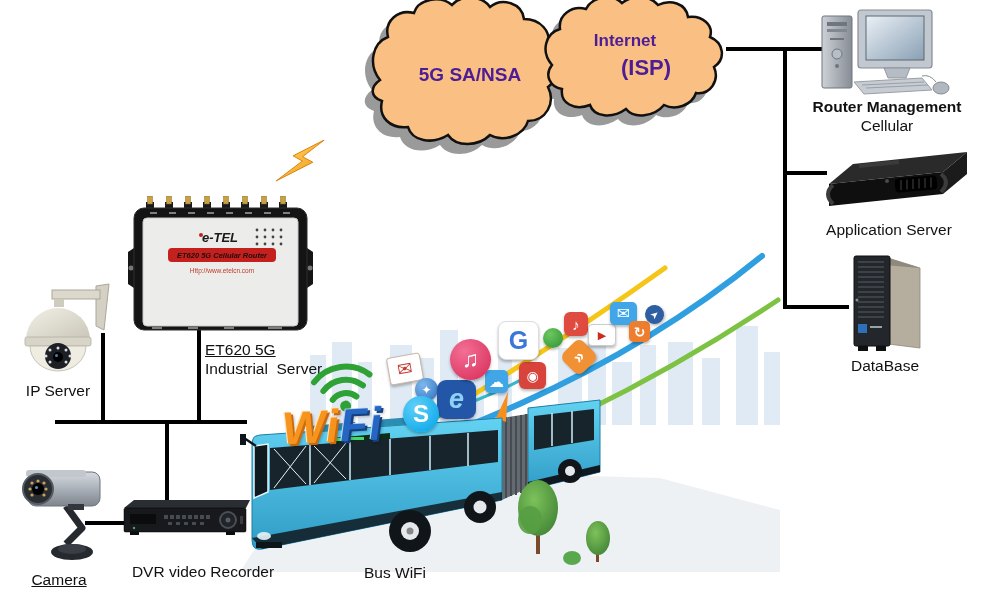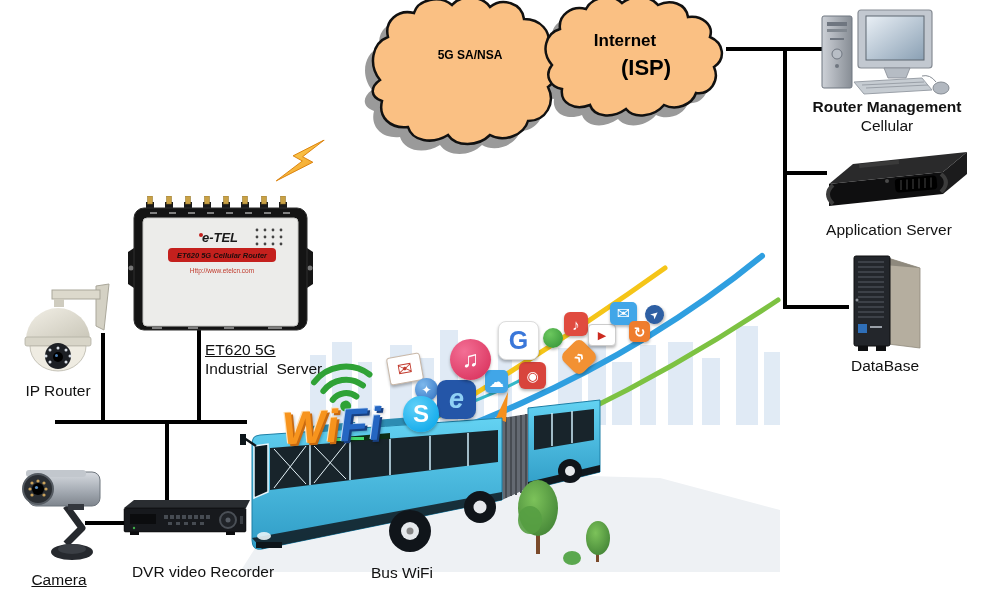--- a/index.html
+++ b/index.html
@@ -4,21 +4,21 @@
 <style>
   html,body{margin:0;padding:0;}
   body{width:986px;height:602px;position:relative;background:#ffffff;overflow:hidden;
        font-family:"Liberation Sans","DejaVu Sans",sans-serif;color:#111;}
   .abs{position:absolute;}
   .lbl{position:absolute;font-size:15.5px;line-height:19px;color:#111;}
   .center{text-align:center;}
   .line{position:absolute;background:#000;}
   .icon-chip{position:absolute;display:flex;align-items:center;justify-content:center;
       color:#fff;box-shadow:0 2px 3px rgba(0,0,0,.28);}
-  .cloud-text{position:absolute;font-weight:bold;color:#000000;text-align:center;}
+  .cloud-text{position:absolute;font-weight:bold;color:#4c1d95;text-align:center;}
   .wifi-word{position:absolute;font-weight:bold;font-style:italic;font-size:46px;
       letter-spacing:1px;transform:rotate(-3deg);}
   .wifi-orange{color:#f7941d;text-shadow:2px 2px 0 #c96a10,-1px -1px 0 #ffe2b8,3px 3px 3px rgba(0,0,0,.25);}
   .wifi-blue{color:#2566c2;text-shadow:2px 2px 0 #173f80,-1px -1px 0 #bcd6f5,3px 3px 3px rgba(0,0,0,.25);}
   svg{display:block;}
 </style>
 </head>
 <body>
 
 <svg class="abs" style="left:240px;top:250px;" width="545" height="325" viewBox="0 0 545 325">
@@ -129,21 +129,21 @@
 </svg>
 
 <svg class="abs" style="left:360px;top:-5px;overflow:visible;" width="400" height="170" viewBox="0 0 400 170">
   <g fill="#9a9a9a" transform="translate(-8,10)">
     <path d="M20,85 C8,70 12,48 28,42 C24,26 38,14 54,18 C58,4 80,0 92,10 C100,0 122,0 130,12 C142,2 162,8 164,24 C180,24 192,36 188,52 C202,60 202,82 188,92 C196,108 186,126 168,126 C164,140 144,148 130,140 C118,152 96,152 88,140 C72,150 52,146 48,132 C30,134 18,122 22,106 C10,102 10,92 20,85 Z"></path>
     <path d="M192,70 C180,56 186,38 200,34 C198,20 212,10 226,14 C232,2 252,-2 262,8 C272,0 290,0 298,10 C310,4 326,8 328,22 C342,20 354,30 350,42 C364,48 366,64 354,72 C360,86 350,100 336,98 C332,110 316,116 304,110 C294,122 274,124 266,114 C252,124 234,122 230,110 C214,116 200,108 202,94 C190,92 184,80 192,70 Z"></path>
   </g>
   <path fill="#fac083" stroke="#111" stroke-width="2.5" d="M20,85 C8,70 12,48 28,42 C24,26 38,14 54,18 C58,4 80,0 92,10 C100,0 122,0 130,12 C142,2 162,8 164,24 C180,24 192,36 188,52 C202,60 202,82 188,92 C196,108 186,126 168,126 C164,140 144,148 130,140 C118,152 96,152 88,140 C72,150 52,146 48,132 C30,134 18,122 22,106 C10,102 10,92 20,85 Z"></path>
   <path fill="#fac083" stroke="#111" stroke-width="2.5" d="M192,70 C180,56 186,38 200,34 C198,20 212,10 226,14 C232,2 252,-2 262,8 C272,0 290,0 298,10 C310,4 326,8 328,22 C342,20 354,30 350,42 C364,48 366,64 354,72 C360,86 350,100 336,98 C332,110 316,116 304,110 C294,122 274,124 266,114 C252,124 234,122 230,110 C214,116 200,108 202,94 C190,92 184,80 192,70 Z"></path>
 </svg>
-<div class="cloud-text" style="left:390px;top:48px;width:160px;font-size:12px;">5G SA/NSA</div>
+<div class="cloud-text" style="left:390px;top:64px;width:160px;font-size:19px;">5G SA/NSA</div>
 <div class="cloud-text" style="left:565px;top:31px;width:120px;font-size:17px;">Internet</div>
 <div class="cloud-text" style="left:586px;top:55px;width:120px;font-size:22px;">(ISP)</div>
 
 <div class="line" style="left:726px;top:47px;width:100px;height:4px;"></div>
 <div class="line" style="left:783px;top:47px;width:4px;height:262px;"></div>
 <div class="line" style="left:783px;top:171px;width:44px;height:4px;"></div>
 <div class="line" style="left:783px;top:305px;width:66px;height:4px;"></div>
 <div class="line" style="left:197px;top:330px;width:4px;height:94px;"></div>
 <div class="line" style="left:101px;top:333px;width:4px;height:91px;"></div>
 <div class="line" style="left:55px;top:420px;width:192px;height:4px;"></div>
@@ -245,21 +245,21 @@
       <circle cx="46" cy="66" r="1.5"></circle>
       <circle cx="54" cy="68" r="1.5"></circle>
     <circle cx="58" cy="74" r="1.5"></circle>
       <circle cx="54" cy="80" r="1.5"></circle>
       <circle cx="38" cy="80" r="1.5"></circle>
     <circle cx="34" cy="74" r="1.5"></circle>
   </g>
   <circle cx="46" cy="75" r="5" fill="#000"></circle>
     <circle cx="44.5" cy="73.5" r="1.5" fill="#4a7fb5"></circle>
 </svg>
-<div class="lbl center" style="left:8px;top:381px;width:100px;">IP Router</div>
+<div class="lbl center" style="left:8px;top:381px;width:100px;">IP Server</div>
 
 <svg class="abs" style="left:18px;top:460px;" width="92" height="108" viewBox="0 0 92 108">
   <defs>
       <linearGradient id="bullet" x1="0" y1="0" x2="0" y2="1">
     <stop offset="0" stop-color="#d7dbe0"></stop>
         <stop offset="0.5" stop-color="#aab0b8"></stop>
         <stop offset="1" stop-color="#7e858d"></stop>
       </linearGradient>
     </defs>
   <path d="M48,46 L64,68 L48,84" fill="none" stroke="#26292e" stroke-width="7" stroke-linejoin="round"></path>
@@ -388,21 +388,21 @@
 
 <svg class="abs" style="left:303px;top:360px;transform:rotate(-8deg);" width="84" height="54" viewBox="0 0 84 54">
   <g fill="none" stroke="#2fa236" stroke-width="6" stroke-linecap="round">
     <path d="M28,38 A17,17 0 0 1 52,38"></path>
     <path d="M20,28 A28,28 0 0 1 60,28"></path>
     <path d="M12,18 A40,40 0 0 1 68,18"></path>
   </g>
   <circle cx="40" cy="46" r="5.5" fill="#2fa236"></circle>
 </svg>
 <div class="wifi-word" style="left:282px;top:399px;"><span class="wifi-orange">Wi</span><span class="wifi-blue">Fi</span></div>
-<div class="lbl center" style="left:347px;top:563px;width:110px;">Bus WiFi</div>
+<div class="lbl center" style="left:340px;top:563px;width:110px;">Bus WiFi</div>
 
 <div>
   <span class="icon-chip" style="left:388px;top:355px;width:32px;height:26px;border-radius:3px;background:#fff;border:1px solid #c9b8a8;color:#c23b2e;font-size:18px;transform:rotate(-10deg);">✉</span>
   <span class="icon-chip" style="left:415px;top:378px;width:23px;height:23px;border-radius:50%;background:radial-gradient(circle at 35% 30%,#7db8ec,#2f6fc0);font-size:12px;">✦</span>
   <span class="icon-chip" style="left:437px;top:380px;width:39px;height:39px;border-radius:9px;background:#2456a8;color:#8fd0f5;font-size:27px;font-style:italic;font-weight:bold;">e</span>
   <span class="icon-chip" style="left:485px;top:370px;width:23px;height:23px;border-radius:5px;background:#41a6e8;font-size:15px;">☁</span>
   <span class="icon-chip" style="left:519px;top:362px;width:27px;height:27px;border-radius:6px;background:#d8443c;font-size:14px;">◉</span>
   <span class="icon-chip" style="left:450px;top:339px;width:41px;height:41px;border-radius:50%;background:radial-gradient(circle at 35% 30%,#f36f95,#d62a55);font-size:23px;">♫</span>
   <span class="icon-chip" style="left:498px;top:321px;width:39px;height:37px;border-radius:8px;background:#fff;border:1px solid #ddd;color:#3a77d9;font-size:25px;font-weight:bold;">G</span>
   <span class="icon-chip" style="left:543px;top:328px;width:20px;height:20px;border-radius:50%;background:radial-gradient(circle at 35% 30%,#6cc85e,#2f8f35);"></span>

